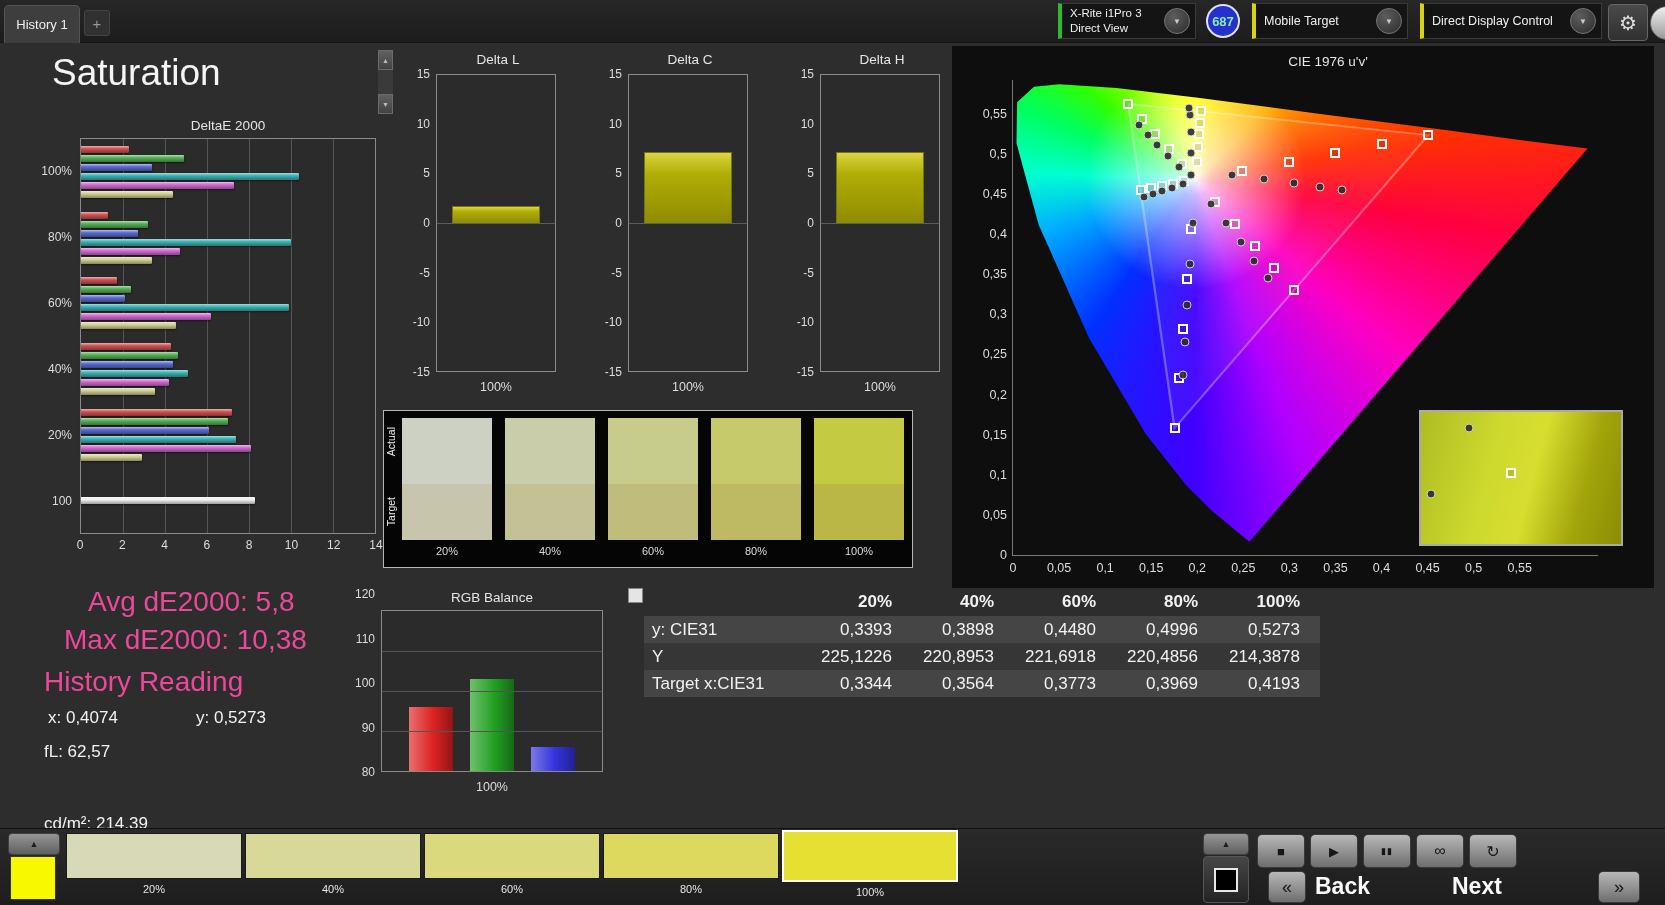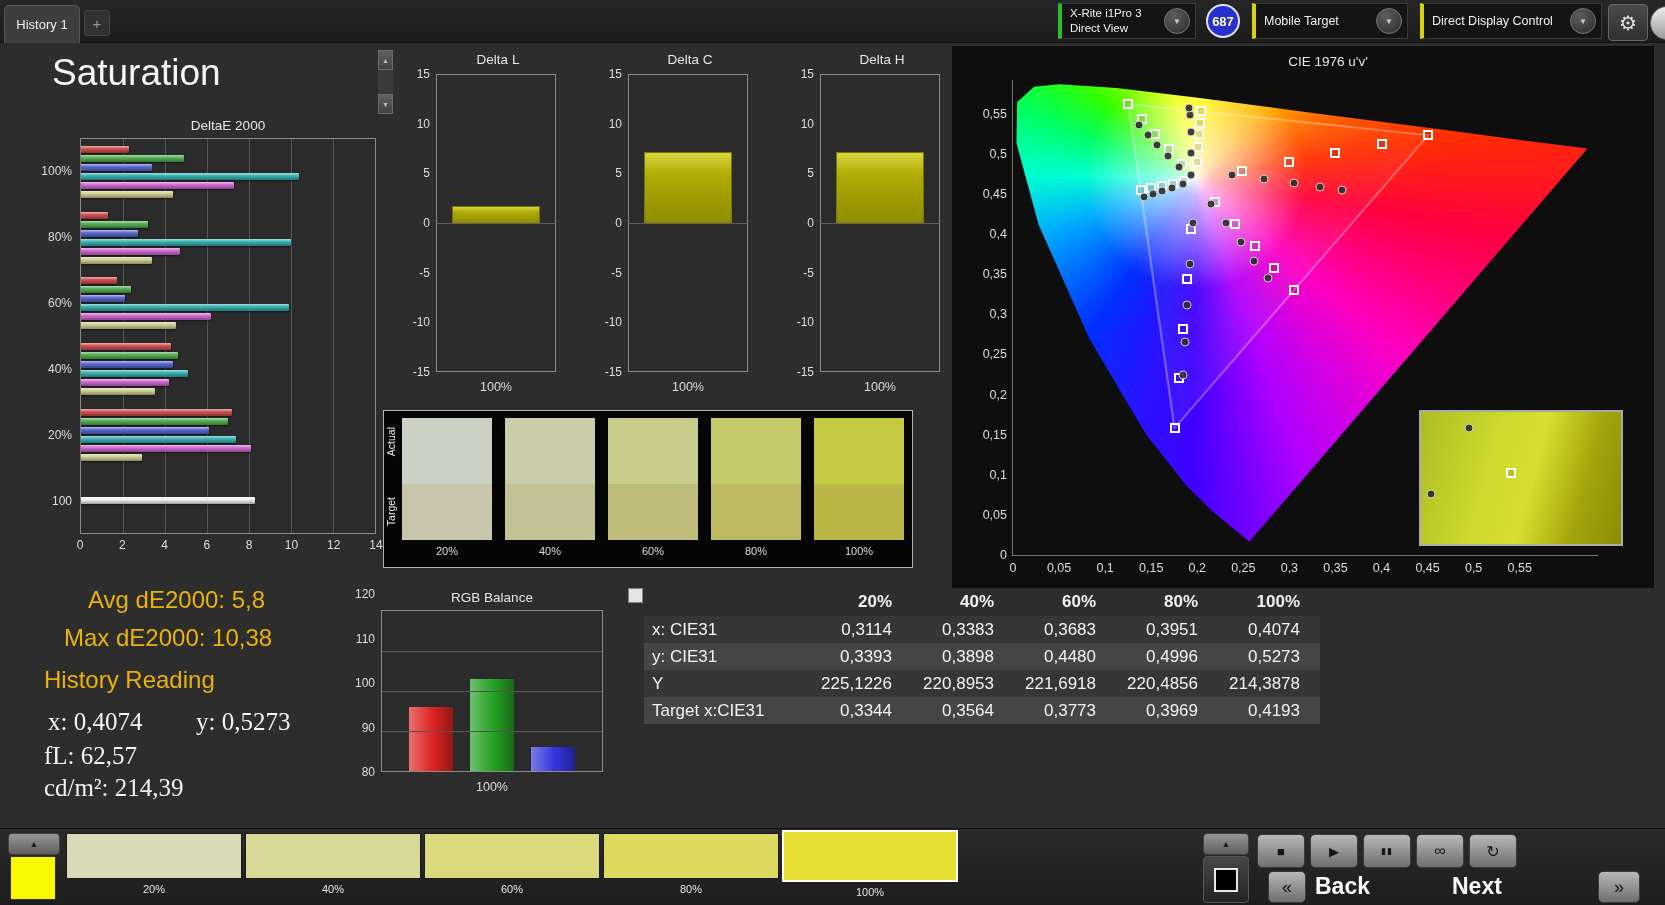--- a/index.html
+++ b/index.html
@@ -22,21 +22,21 @@
   #meter-box{left:1058px;width:138px;}
   #source-box{left:1252px;width:156px;}
   #ddc-box{left:1420px;width:182px;}
   .hw-lines{display:flex;flex-direction:column;font-size:11.5px;line-height:1.3;color:#f0f0f0;}
   .hw-single{font-size:12.5px;color:#f0f0f0;}
   .circle-btn{width:24px;height:24px;border-radius:50%;margin-left:auto;margin-right:5px;
        background:radial-gradient(circle at 35% 30%,#5d5d5d,#2c2c2c);border:1px solid #777;
        display:flex;align-items:center;justify-content:center;font-size:8px;color:#ccc;flex:none;}
   .badge{position:absolute;left:1206px;top:4px;width:34px;height:34px;border-radius:50%;
        background:#2630cf;border:2px solid #dfe2ff;box-sizing:border-box;
-       display:flex;align-items:center;justify-content:center;font-size:13px;font-weight:bold;color:#fef9c3;}
+       display:flex;align-items:center;justify-content:center;font-size:13px;font-weight:bold;color:#86efac;}
   .gear-btn{position:absolute;left:1608px;top:4px;width:38px;height:35px;border-radius:4px;
        background:linear-gradient(#4a4a4a,#303030);border:1px solid #666;
        display:flex;align-items:center;justify-content:center;font-size:20px;color:#ddd;}
   .corner-circle{position:absolute;left:1650px;top:6px;width:32px;height:32px;border-radius:50%;
        background:linear-gradient(#efefef,#9a9a9a);border:1px solid #666;}
 
   
   .chart-title{font-size:13.5px;color:#e5e5e5;text-align:center;}
   .plotbox{background:#2b2b2b;border:1px solid #8a8a8a;box-sizing:border-box;}
   .ylab{position:absolute;right:4px;transform:translateY(-50%);font-size:12px;color:#ddd;white-space:nowrap;}
@@ -57,22 +57,22 @@
   #deltae .chart-title{position:absolute;left:38px;right:6px;top:0;}
   #deltae-plot{position:absolute;left:38px;top:20px;right:6px;bottom:44px;display:flex;flex-direction:column;
        position:absolute;}
   .bar-group{flex:1;display:flex;flex-direction:column;justify-content:center;gap:2px;
        position:relative;z-index:1;padding:3px 0;}
   .hbar{height:7px;border-radius:0 1px 1px 0;box-shadow:0 1px 2px rgba(0,0,0,.5);}
   #deltae-ylabels{position:absolute;left:0;top:20px;width:34px;bottom:44px;}
   #deltae-xlabels{position:absolute;left:38px;right:6px;bottom:24px;height:16px;}
 
   
-  .stat-lg{position:absolute;font-size:24px;color:#eab308;}
-  .stat-md{position:absolute;font-size:25px;color:#f2f2f2;font-family:Liberation Serif, serif;}
+  .stat-lg{position:absolute;font-size:28px;color:#ec4899;}
+  .stat-md{position:absolute;font-size:17px;color:#f2f2f2;}
 
   
   .dchart{position:absolute;top:52px;width:152px;height:356px;}
   #chart-delta-l{left:408px;} #chart-delta-c{left:600px;} #chart-delta-h{left:792px;}
   .dchart .chart-title{position:absolute;left:28px;right:0;top:0;text-align:center;}
   .dchart .plot{position:absolute;left:28px;top:22px;right:4px;bottom:36px;}
   .dchart .ylabels{position:absolute;left:0;width:26px;top:22px;bottom:36px;}
   .zero{position:absolute;left:0;right:0;top:50%;height:1px;background:#5e5e5e;}
   .vbar{position:absolute;left:13%;width:74%;bottom:50%;
        background:linear-gradient(180deg,#d9d640,#b0ad08 30%,#8f8c00);
@@ -286,21 +286,21 @@
         <div class="xlab" data-name="axis-tick-label" style="left: 100%;">14</div>
       </div>
   </section>
 
   <div class="stat-lg" style="left:88px;top:586px;" data-name="avg-de2000">Avg dE2000: 5,8</div>
   <div class="stat-lg" style="left:64px;top:624px;" data-name="max-de2000">Max dE2000: 10,38</div>
   <div class="stat-lg" style="left:44px;top:666px;" data-name="current-reading-heading">History Reading</div>
   <div class="stat-md" style="left:48px;top:708px;" data-name="current-x">x: 0,4074</div>
   <div class="stat-md" style="left:196px;top:708px;" data-name="current-y">y: 0,5273</div>
   <div class="stat-md" style="left:44px;top:742px;" data-name="current-fl">fL: 62,57</div>
-  <div class="stat-md" style="left:44px;top:774px;" data-name="current-cdm2">cd/m²: 214,39</div>
+  <div class="stat-md" style="left:44px;top:814px;" data-name="current-cdm2">cd/m²: 214,39</div>
 
   <section class="dchart" id="chart-delta-l" data-name="delta-l-chart">
     <div class="chart-title" data-name="chart-title">Delta L</div>
     <div class="ylabels" data-name="delta-l-y-axis">
         <div class="ylab" data-name="axis-tick-label" style="top: 0%;">15</div>
         <div class="ylab" data-name="axis-tick-label" style="top: 16.6667%;">10</div>
         <div class="ylab" data-name="axis-tick-label" style="top: 33.3333%;">5</div>
         <div class="ylab" data-name="axis-tick-label" style="top: 50%;">0</div>
         <div class="ylab" data-name="axis-tick-label" style="top: 66.6667%;">-5</div>
         <div class="ylab" data-name="axis-tick-label" style="top: 83.3333%;">-10</div>
@@ -506,28 +506,20 @@
     <div class="grip" data-name="table-scroll-grip"></div>
     <div id="tbl" data-name="table-body">
         <div class="trow thead" data-name="table-header-row">
           <div class="tlabel" data-name="table-corner-cell"></div>
           <div class="tval" data-name="table-column-header">20%</div>
           <div class="tval" data-name="table-column-header">40%</div>
           <div class="tval" data-name="table-column-header">60%</div>
           <div class="tval" data-name="table-column-header">80%</div>
           <div class="tval" data-name="table-column-header">100%</div>
         </div>
-        <div class="trow body r-dark" data-name="table-row">
-          <div class="tlabel" data-name="row-label">x: CIE31</div>
-          <div class="tval" data-name="table-cell">0,3114</div>
-          <div class="tval" data-name="table-cell">0,3383</div>
-          <div class="tval" data-name="table-cell">0,3683</div>
-          <div class="tval" data-name="table-cell">0,3951</div>
-          <div class="tval" data-name="table-cell">0,4074</div>
-        </div>
         <div class="trow body r-light" data-name="table-row">
           <div class="tlabel" data-name="row-label">y: CIE31</div>
           <div class="tval" data-name="table-cell">0,3393</div>
           <div class="tval" data-name="table-cell">0,3898</div>
           <div class="tval" data-name="table-cell">0,4480</div>
           <div class="tval" data-name="table-cell">0,4996</div>
           <div class="tval" data-name="table-cell">0,5273</div>
         </div>
         <div class="trow body r-dark" data-name="table-row">
           <div class="tlabel" data-name="row-label">Y</div>

